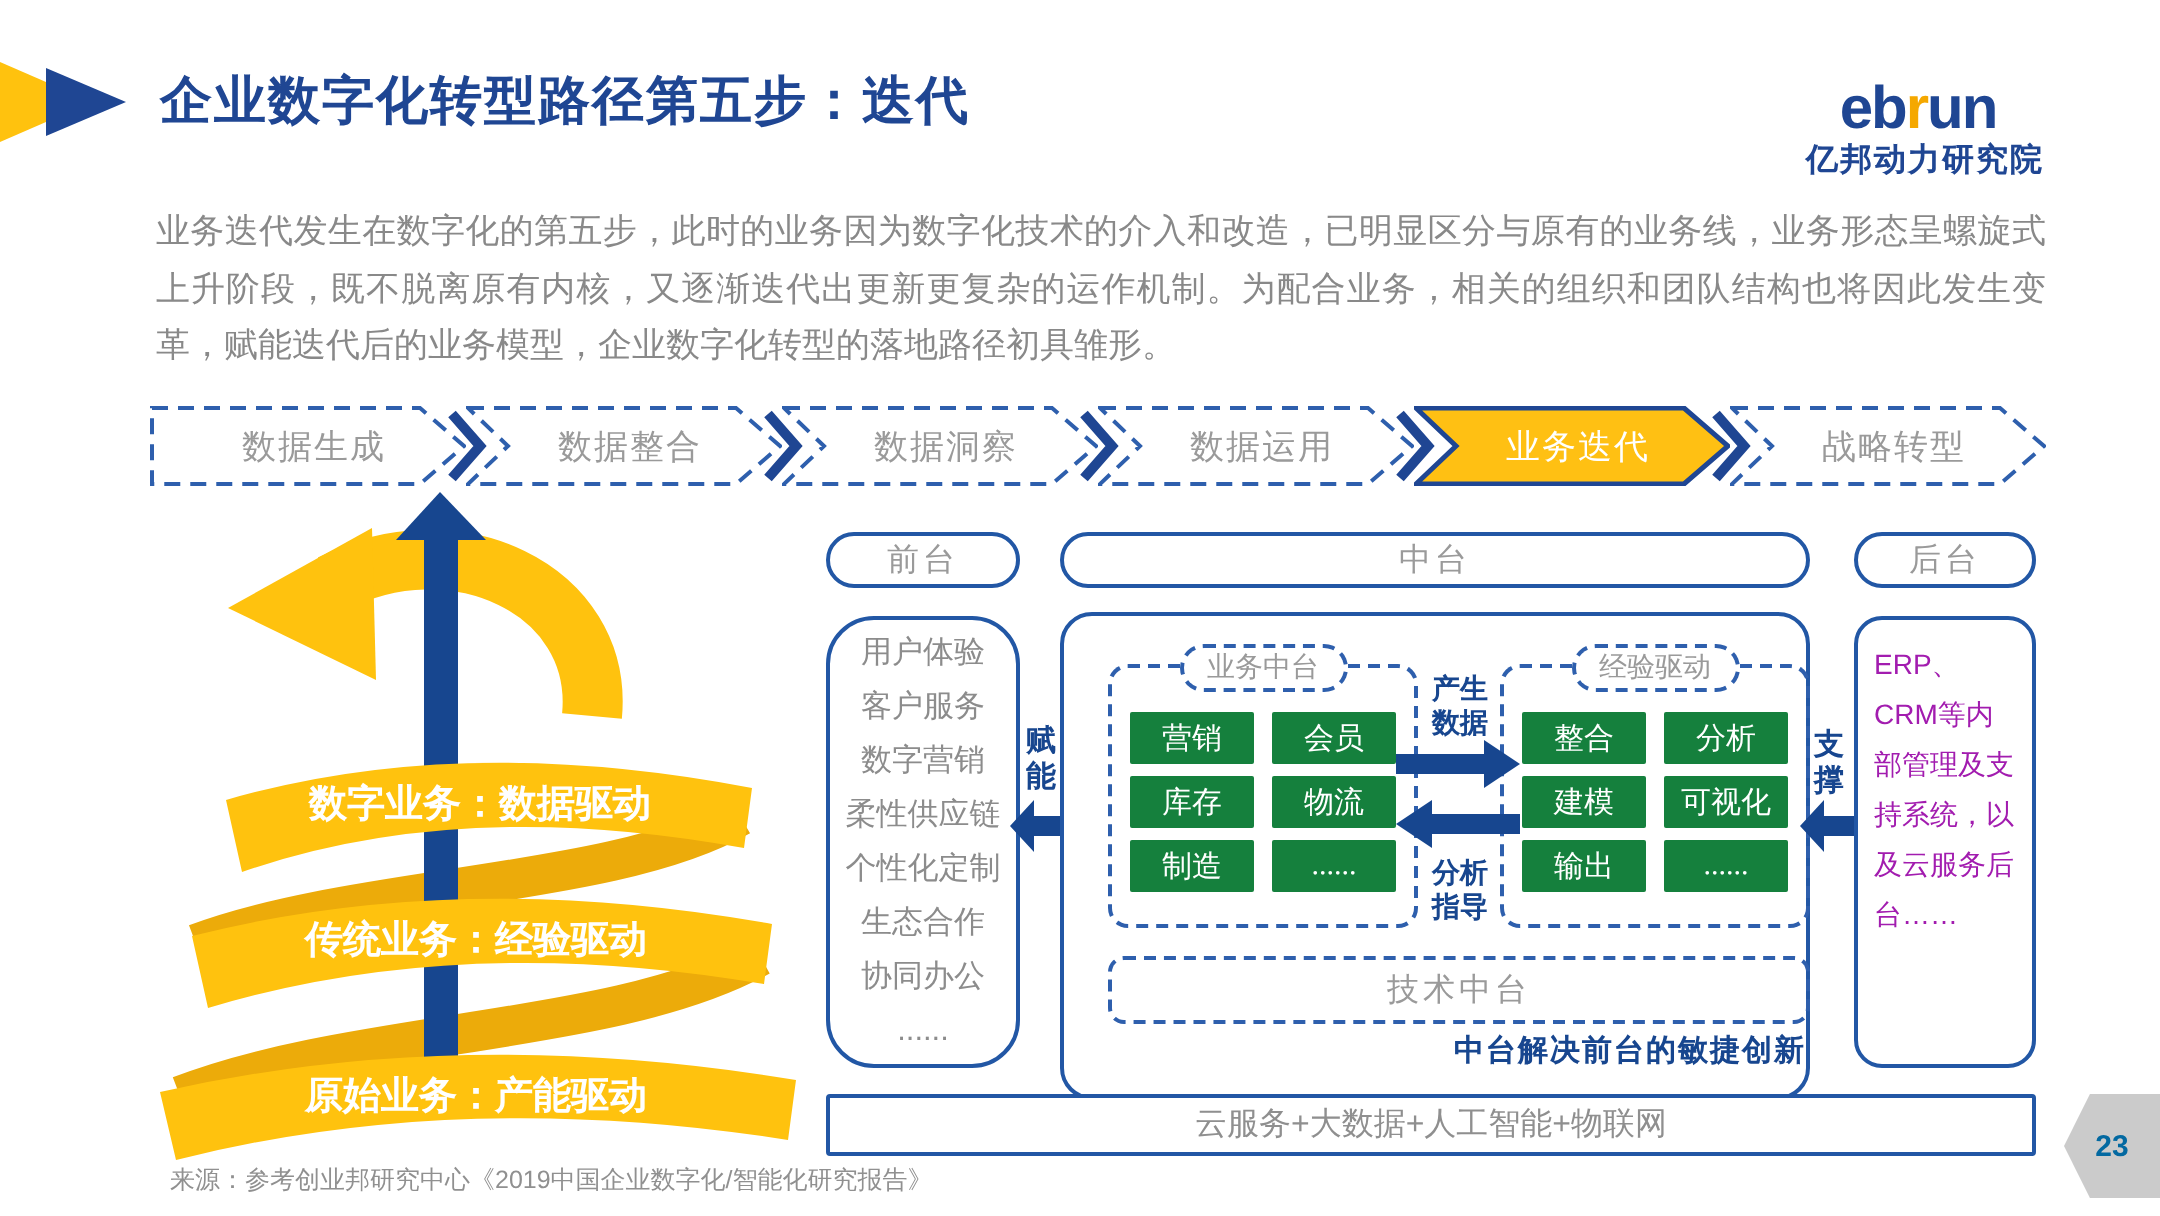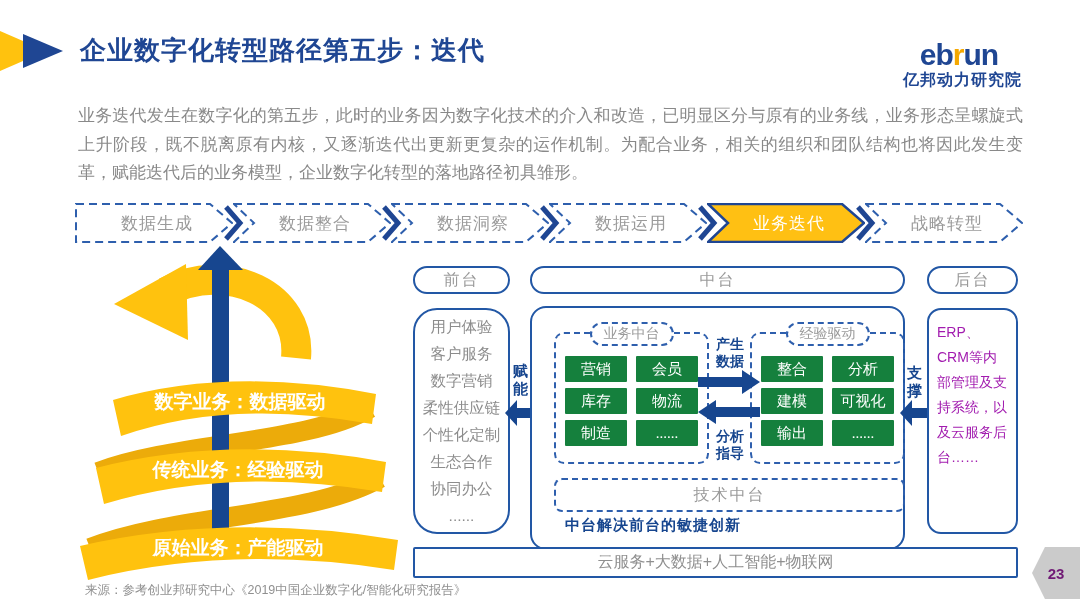--- a/index.html
+++ b/index.html
@@ -33,30 +33,30 @@
   .group{position:absolute;border:2px dashed #2E5FAD;border-radius:10px;box-sizing:border-box;}
   .group-pill{position:absolute;top:-12px;left:50%;transform:translateX(-50%);background:#fff;
     border:2px dashed #2E5FAD;border-radius:12px;padding:1px 12px;font-size:14px;color:#9A9A9A;white-space:nowrap;}
   .cell-grid{position:absolute;left:0;right:0;top:22px;display:grid;grid-template-columns:62px 62px;
     grid-auto-rows:26px;gap:6px 9px;justify-content:center;}
   .cell{background:#15803d;color:#ffffff;font-size:15px;display:flex;align-items:center;justify-content:center;border-radius:1px;font-family:Liberation Serif, serif;}
   .flow-lbl{font-weight:bold;color:#17468F;font-size:14px;line-height:17px;text-align:center;width:34px;}
   .side-lbl{font-weight:bold;color:#17468F;font-size:15px;line-height:18px;width:17px;text-align:center;}
   .tech-box{border:2px dashed #2E5FAD;border-radius:8px;display:flex;align-items:center;justify-content:center;
     font-size:16px;color:#9A9A9A;letter-spacing:2px;box-sizing:border-box;}
-  .mid-caption{font-size:15px;font-weight:bold;color:#17468F;text-align:left;letter-spacing:1px;padding-left:33px;}
+  .mid-caption{font-size:15px;font-weight:bold;color:#17468F;text-align:right;letter-spacing:1px;padding-left:33px;}
   .back-desc{font-size:14px;line-height:25px;color:#a21caf;}
   .back-note{font-size:12.5px;line-height:19px;font-weight:bold;color:#17468F;}
   .infra-bar{height:31px;border:2px solid #2257A5;border-radius:2px;display:flex;align-items:center;
     justify-content:center;font-size:16px;color:#8F8F8F;box-sizing:border-box;background:#fff;}
   
   .source{left:85px;top:582px;font-size:12.5px;color:#909090;text-align:center;}
   .page-badge{right:0;top:547px;width:48px;height:52px;background:#CBCBCB;
     clip-path:polygon(27% 0,100% 0,100% 100%,27% 100%,0 50%);
-    display:flex;align-items:center;justify-content:center;font-size:15px;font-weight:bold;color:#701a75;}
+    display:flex;align-items:center;justify-content:center;font-size:15px;font-weight:bold;color:#0369a1;}
 </style>
 </head>
 <body>
 
 <svg class="abs" style="left:0;top:26px" width="78" height="50" viewBox="0 0 78 50">
   <polygon points="0,5 46,25 0,45" fill="#FFC20E"></polygon>
   <polygon points="23,8 63,25 23,42" fill="#1F4693"></polygon>
 </svg>
 <div class="abs title">企业数字化转型路径第五步：迭代</div>
 

